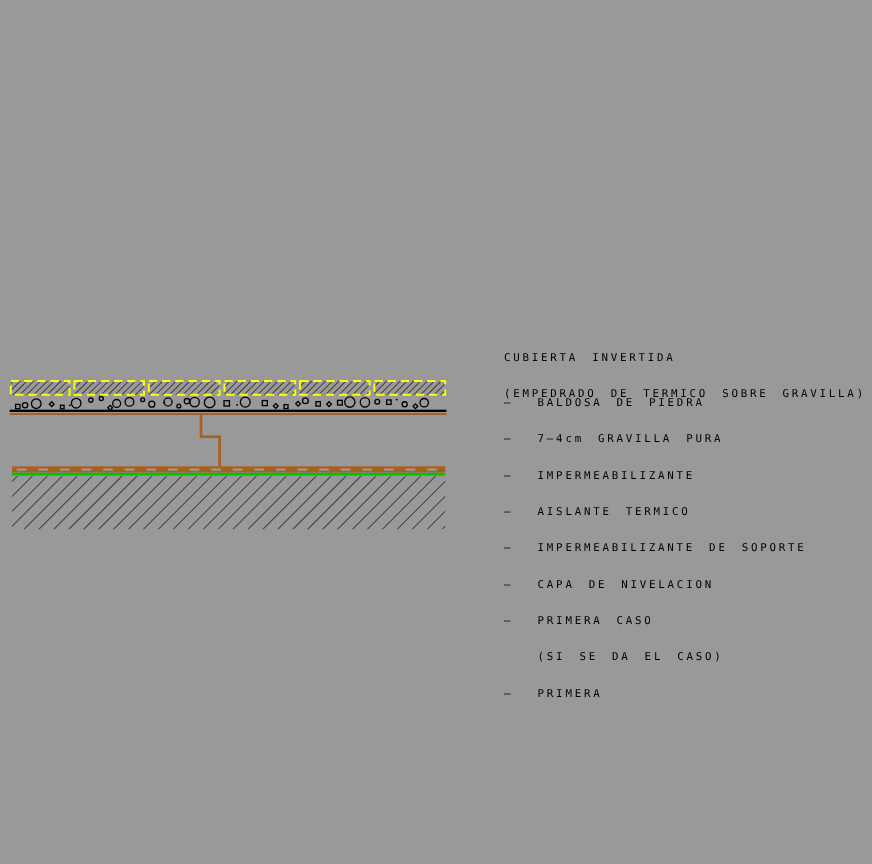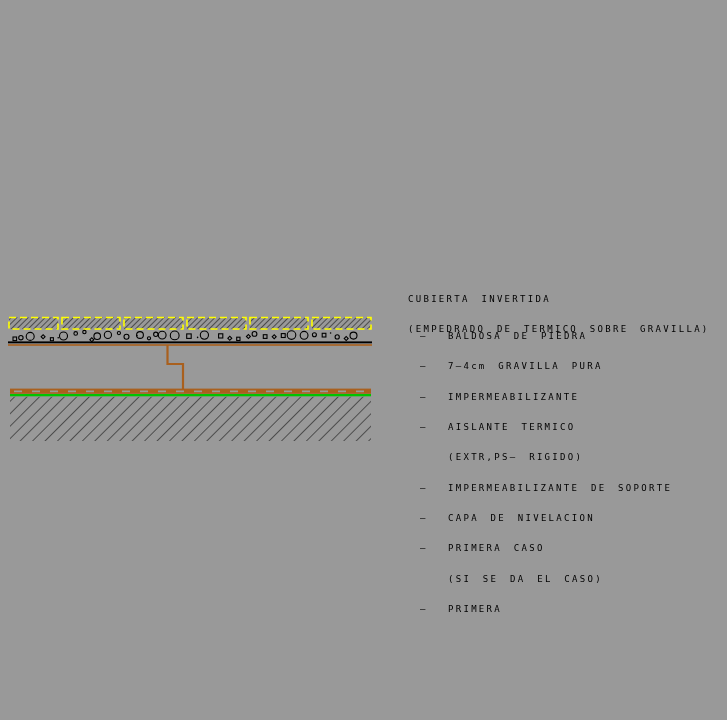--- a/index.html
+++ b/index.html
@@ -12,21 +12,21 @@
   }
   #detail-svg{position:absolute;left:0;top:0;}
   .cad-text{
     position:absolute;
     color:#000;
     font-size:9px;
     letter-spacing:2.3px;
     word-spacing:4px;
     white-space:pre;
   }
-  .title-block{left:408px;top:273px;line-height:10.3px;}
+  .title-block{left:420px;top:273px;line-height:10.3px;}
   .legend-block{left:420px;top:311px;}
   .legend-row{display:flex;height:10.35px;line-height:10.35px;}
   .legend-row .bullet{display:inline-block;width:16px;flex:0 0 16px;}
   .legend-row .label{display:inline-block;padding-left:12px;}
 </style>
 </head>
 <body style="background: rgb(153, 153, 153);">
 
 <svg id="detail-svg" width="727" height="720">
     <defs>
@@ -103,23 +103,20 @@
   <div class="legend-row">
     <span class="bullet">—</span><span class="label">7—4cm GRAVILLA PURA</span>
   </div>
   <div class="legend-row">
     <span class="bullet">—</span><span class="label">IMPERMEABILIZANTE</span>
   </div>
   <div class="legend-row">
     <span class="bullet">—</span><span class="label">AISLANTE TERMICO</span>
   </div>
   <div class="legend-row">
-    <span class="bullet"></span><span class="label">(EXTR,PS— RIGIDO)</span>
-  </div>
-  <div class="legend-row">
     <span class="bullet">—</span><span class="label">IMPERMEABILIZANTE DE SOPORTE</span>
   </div>
   <div class="legend-row">
     <span class="bullet">—</span><span class="label">CAPA DE NIVELACION</span>
   </div>
   <div class="legend-row">
     <span class="bullet">—</span><span class="label">PRIMERA CASO</span>
   </div>
   <div class="legend-row">
     <span class="bullet"></span><span class="label">(SI SE DA EL CASO)</span>

